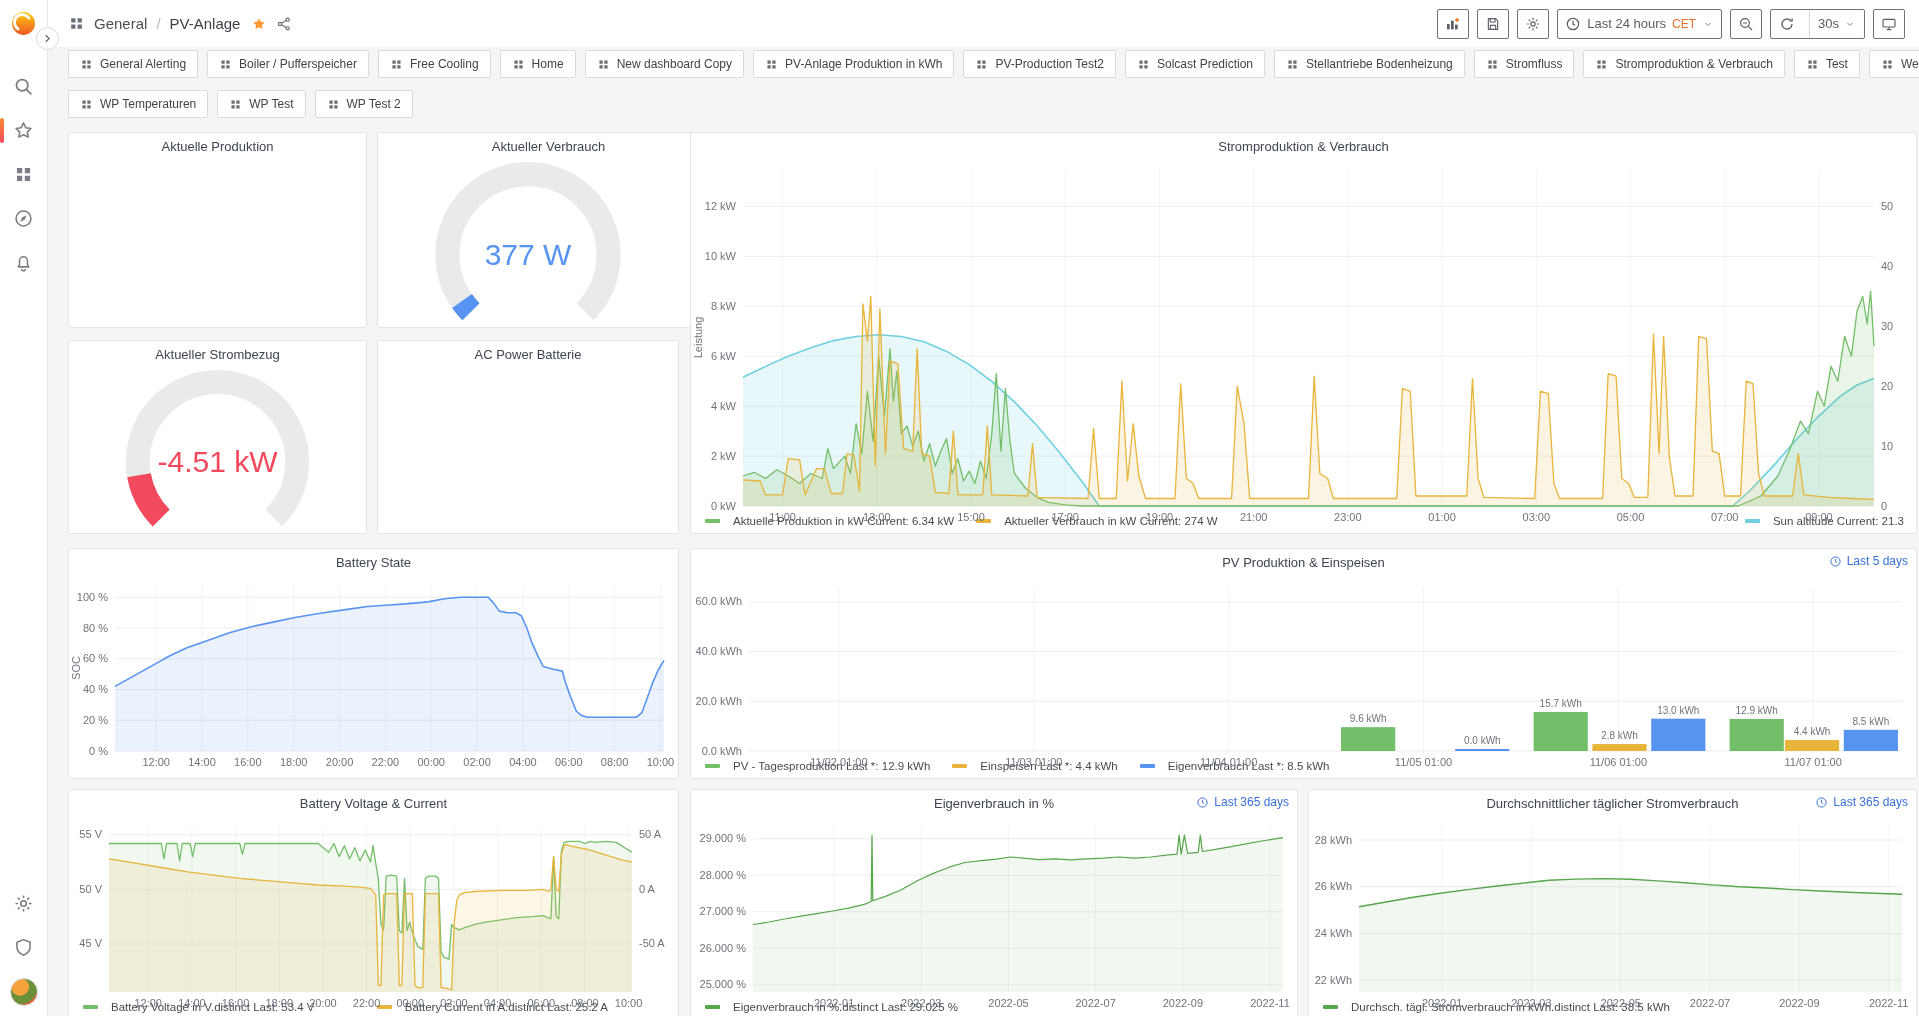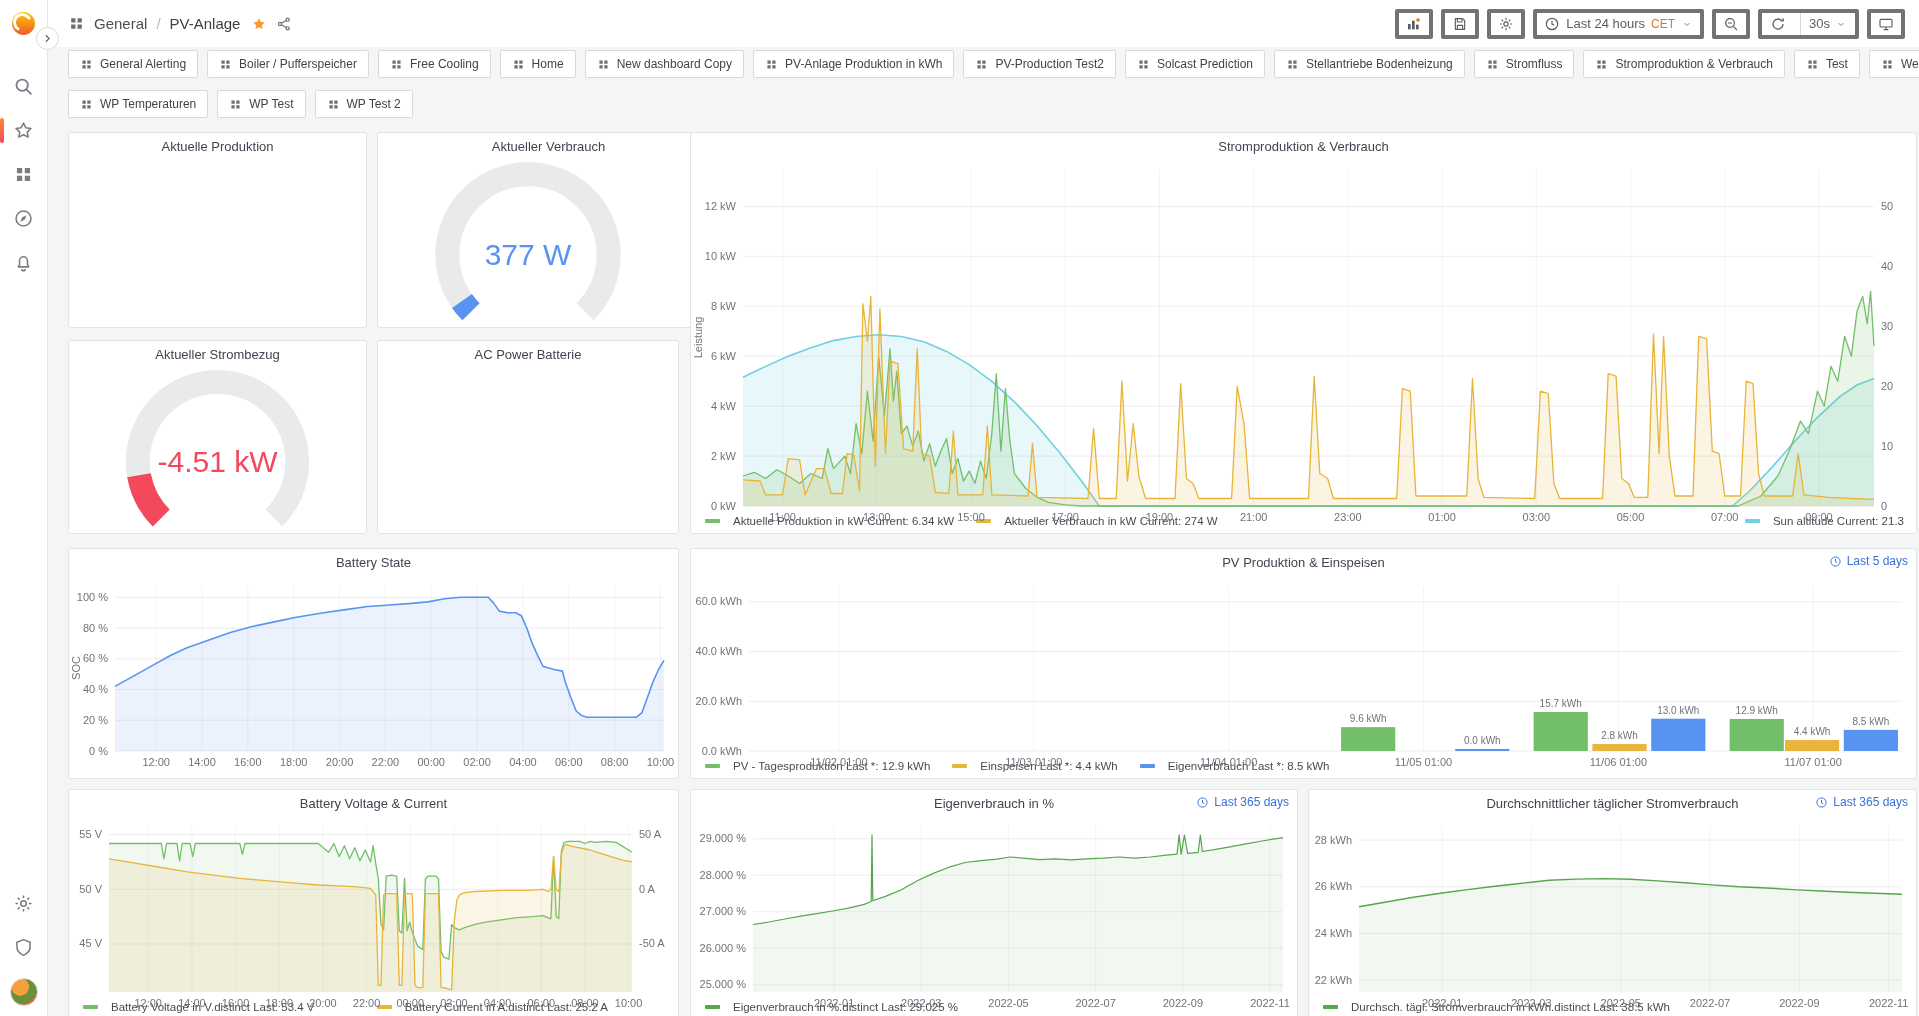--- a/index.html
+++ b/index.html
@@ -28,21 +28,21 @@
   .crumb .ci svg{width:100%;height:100%}
   .crumb-sec{color:#4b5056}
   .crumb-sep{color:#b4b7ba}
   .crumb-page{color:#3b4046}
   .star-ic{width:16px;height:16px;margin-left:2px}
   .star-ic svg{width:100%;height:100%}
   .share-ic{width:16px;height:16px;color:#6a6f75}
   .share-ic svg{width:100%;height:100%}
   .toolbar{margin-left:auto;display:flex;align-items:center;gap:8px}
   .tbtn{height:30px;min-width:30px;display:flex;align-items:center;justify-content:center;gap:6px;padding:0 7px;
-       border:4px solid #737373;border-radius:2px;background:#fff;color:#595e64;font-size:13px;box-sizing:border-box;cursor:pointer}
+       border:1px solid #737373;border-radius:2px;background:#fff;color:#595e64;font-size:13px;box-sizing:border-box;cursor:pointer}
   .tbtn .ti{width:16px;height:16px;display:flex}
   .tbtn .ti svg{width:100%;height:100%}
   .tz{color:#e8722c;font-size:12px}
   .caret{width:12px;height:12px;color:#7d8187}
   .caret svg{width:100%;height:100%}
   .split{padding:0}
   .seg{display:flex;align-items:center;gap:5px;padding:0 8px;height:100%}
   .seg+.seg{border-left:1px solid #d8dadc}
   
   .navrow{position:absolute;left:68px;display:flex;gap:9px;z-index:6}

